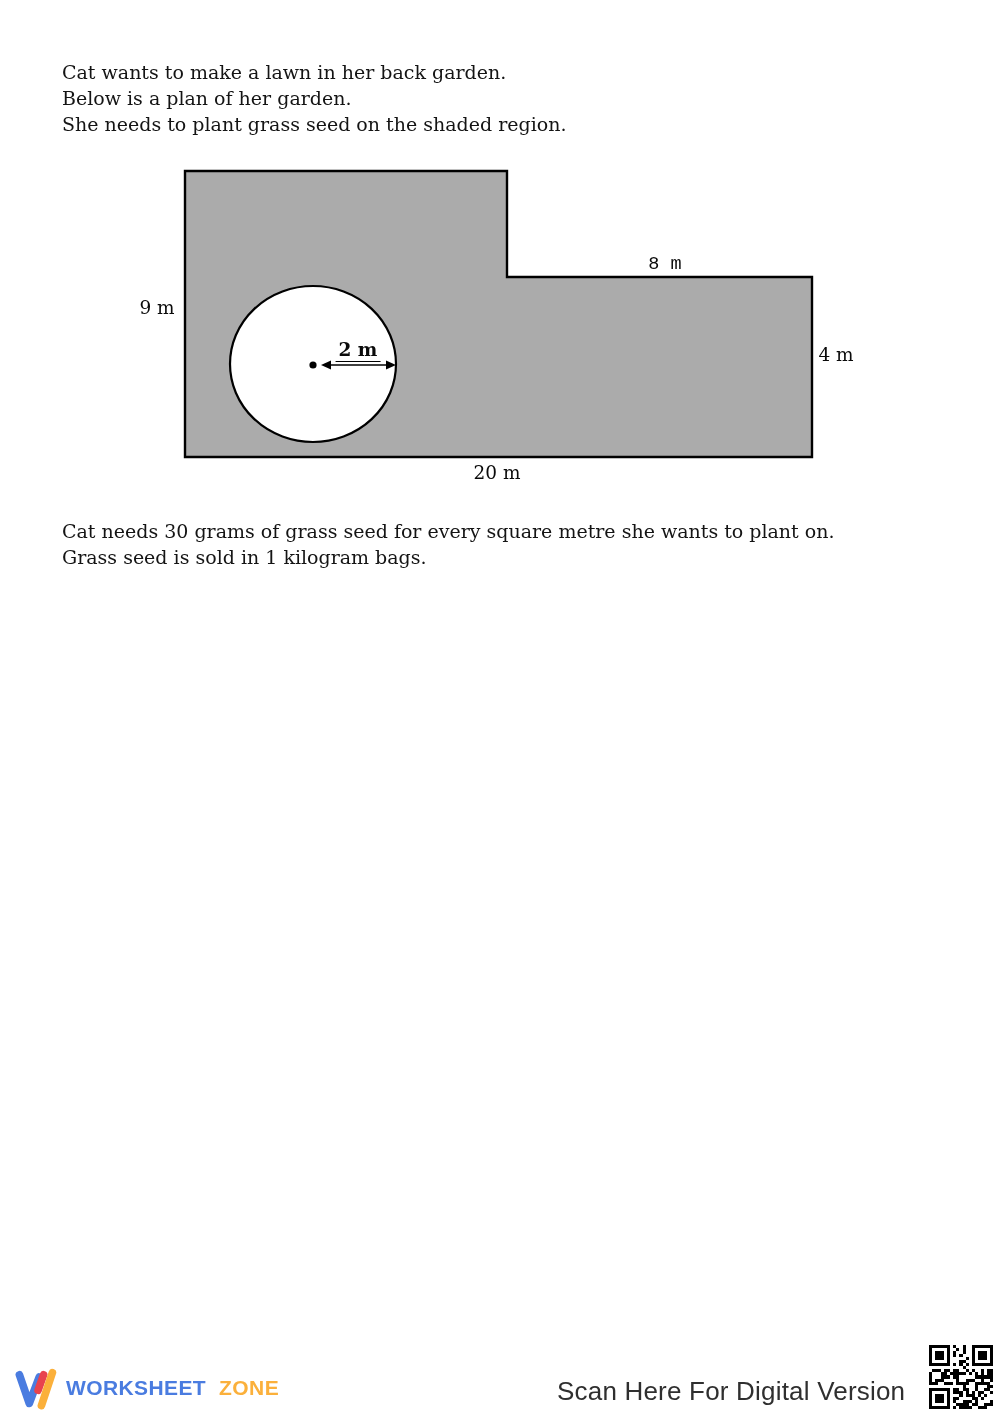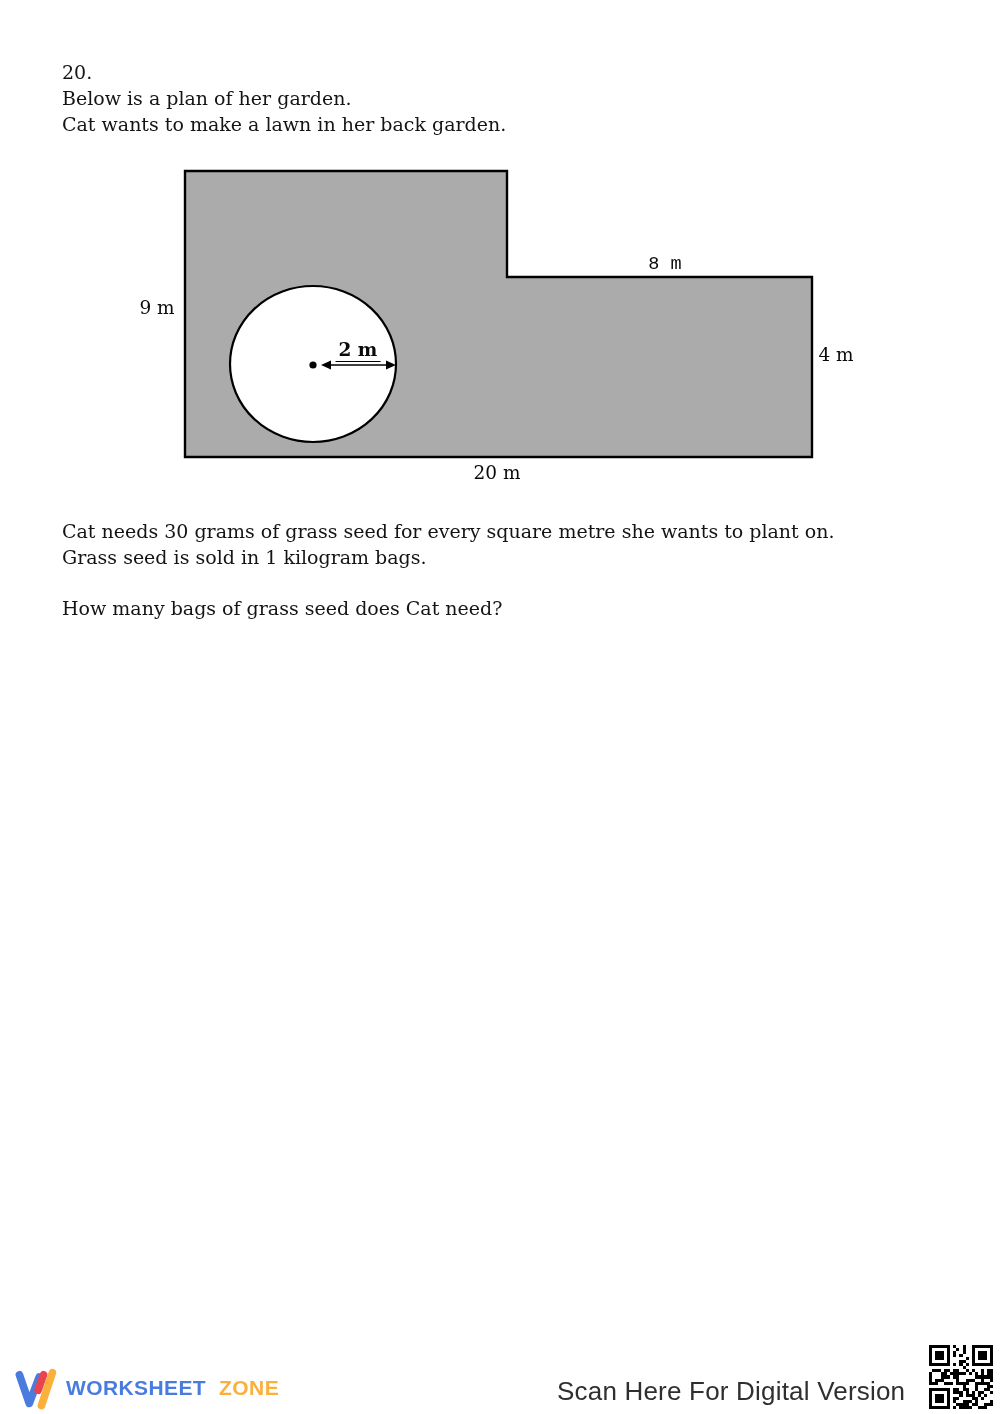--- a/index.html
+++ b/index.html
@@ -42,23 +42,23 @@
     background:#ffffff; padding:2px; box-sizing:border-box;
   }
   .qr svg { width:100%; height:100%; shape-rendering:crispEdges; }
 </style>
 </head>
 <body>
 
 <div class="page">
 
   <div class="text-block top-block">
-    <div>20.</div>
+    <div>Cat wants to make a lawn in her back garden.</div>
     <div>Below is a plan of her garden.</div>
-    <div>Cat wants to make a lawn in her back garden.</div>
+    <div>She needs to plant grass seed on the shaded region.</div>
   </div>
 
   <div class="diagram">
     <svg class="plan" width="730" height="335" viewBox="0 0 730 335">
 
       <polygon points="45,11 367,11 367,117 672,117 672,297 45,297" fill="#ABABAB" stroke="#000000" stroke-width="2.4"></polygon>
 
       <ellipse cx="173" cy="204" rx="83" ry="78" fill="#ffffff" stroke="#000000" stroke-width="2.2"></ellipse>
 
       <circle cx="173" cy="205" r="3.6" fill="#000000"></circle>
@@ -75,23 +75,20 @@
     <div class="dim-label underlined" style="left:218px; top:180px;">2 m</div>
     <div class="dim-label" style="left:696px; top:185px;">4 m</div>
     <div class="dim-label" style="left:357px; top:303px;">20 m</div>
   </div>
 
   <div class="text-block middle-block">
     <div>Cat needs 30 grams of grass seed for every square metre she wants to plant on.</div>
     <div>Grass seed is sold in 1 kilogram bags.</div>
   </div>
 
-  <div class="text-block question-block">
-    <div>How many bags of grass seed does Cat need?</div>
-  </div>
 
   <div class="footer-brand">
     <svg width="44" height="44" viewBox="0 0 40 40">
       <path d="M4 8 L13 34 L22 10" fill="none" stroke="#4A7CE0" stroke-width="7" stroke-linecap="round" stroke-linejoin="round"></path>
       <path d="M26 8 L21 22" fill="none" stroke="#E8434E" stroke-width="7" stroke-linecap="round"></path>
       <path d="M24 36 L34 6" fill="none" stroke="#FBB03B" stroke-width="7" stroke-linecap="round"></path>
     </svg>
     <div class="brand-text">
       <span class="brand-word1" style="color:#4A7CE0">WORKSHEET</span><span class="brand-word2" style="color:#FBB03B">ZONE</span>
     </div>

